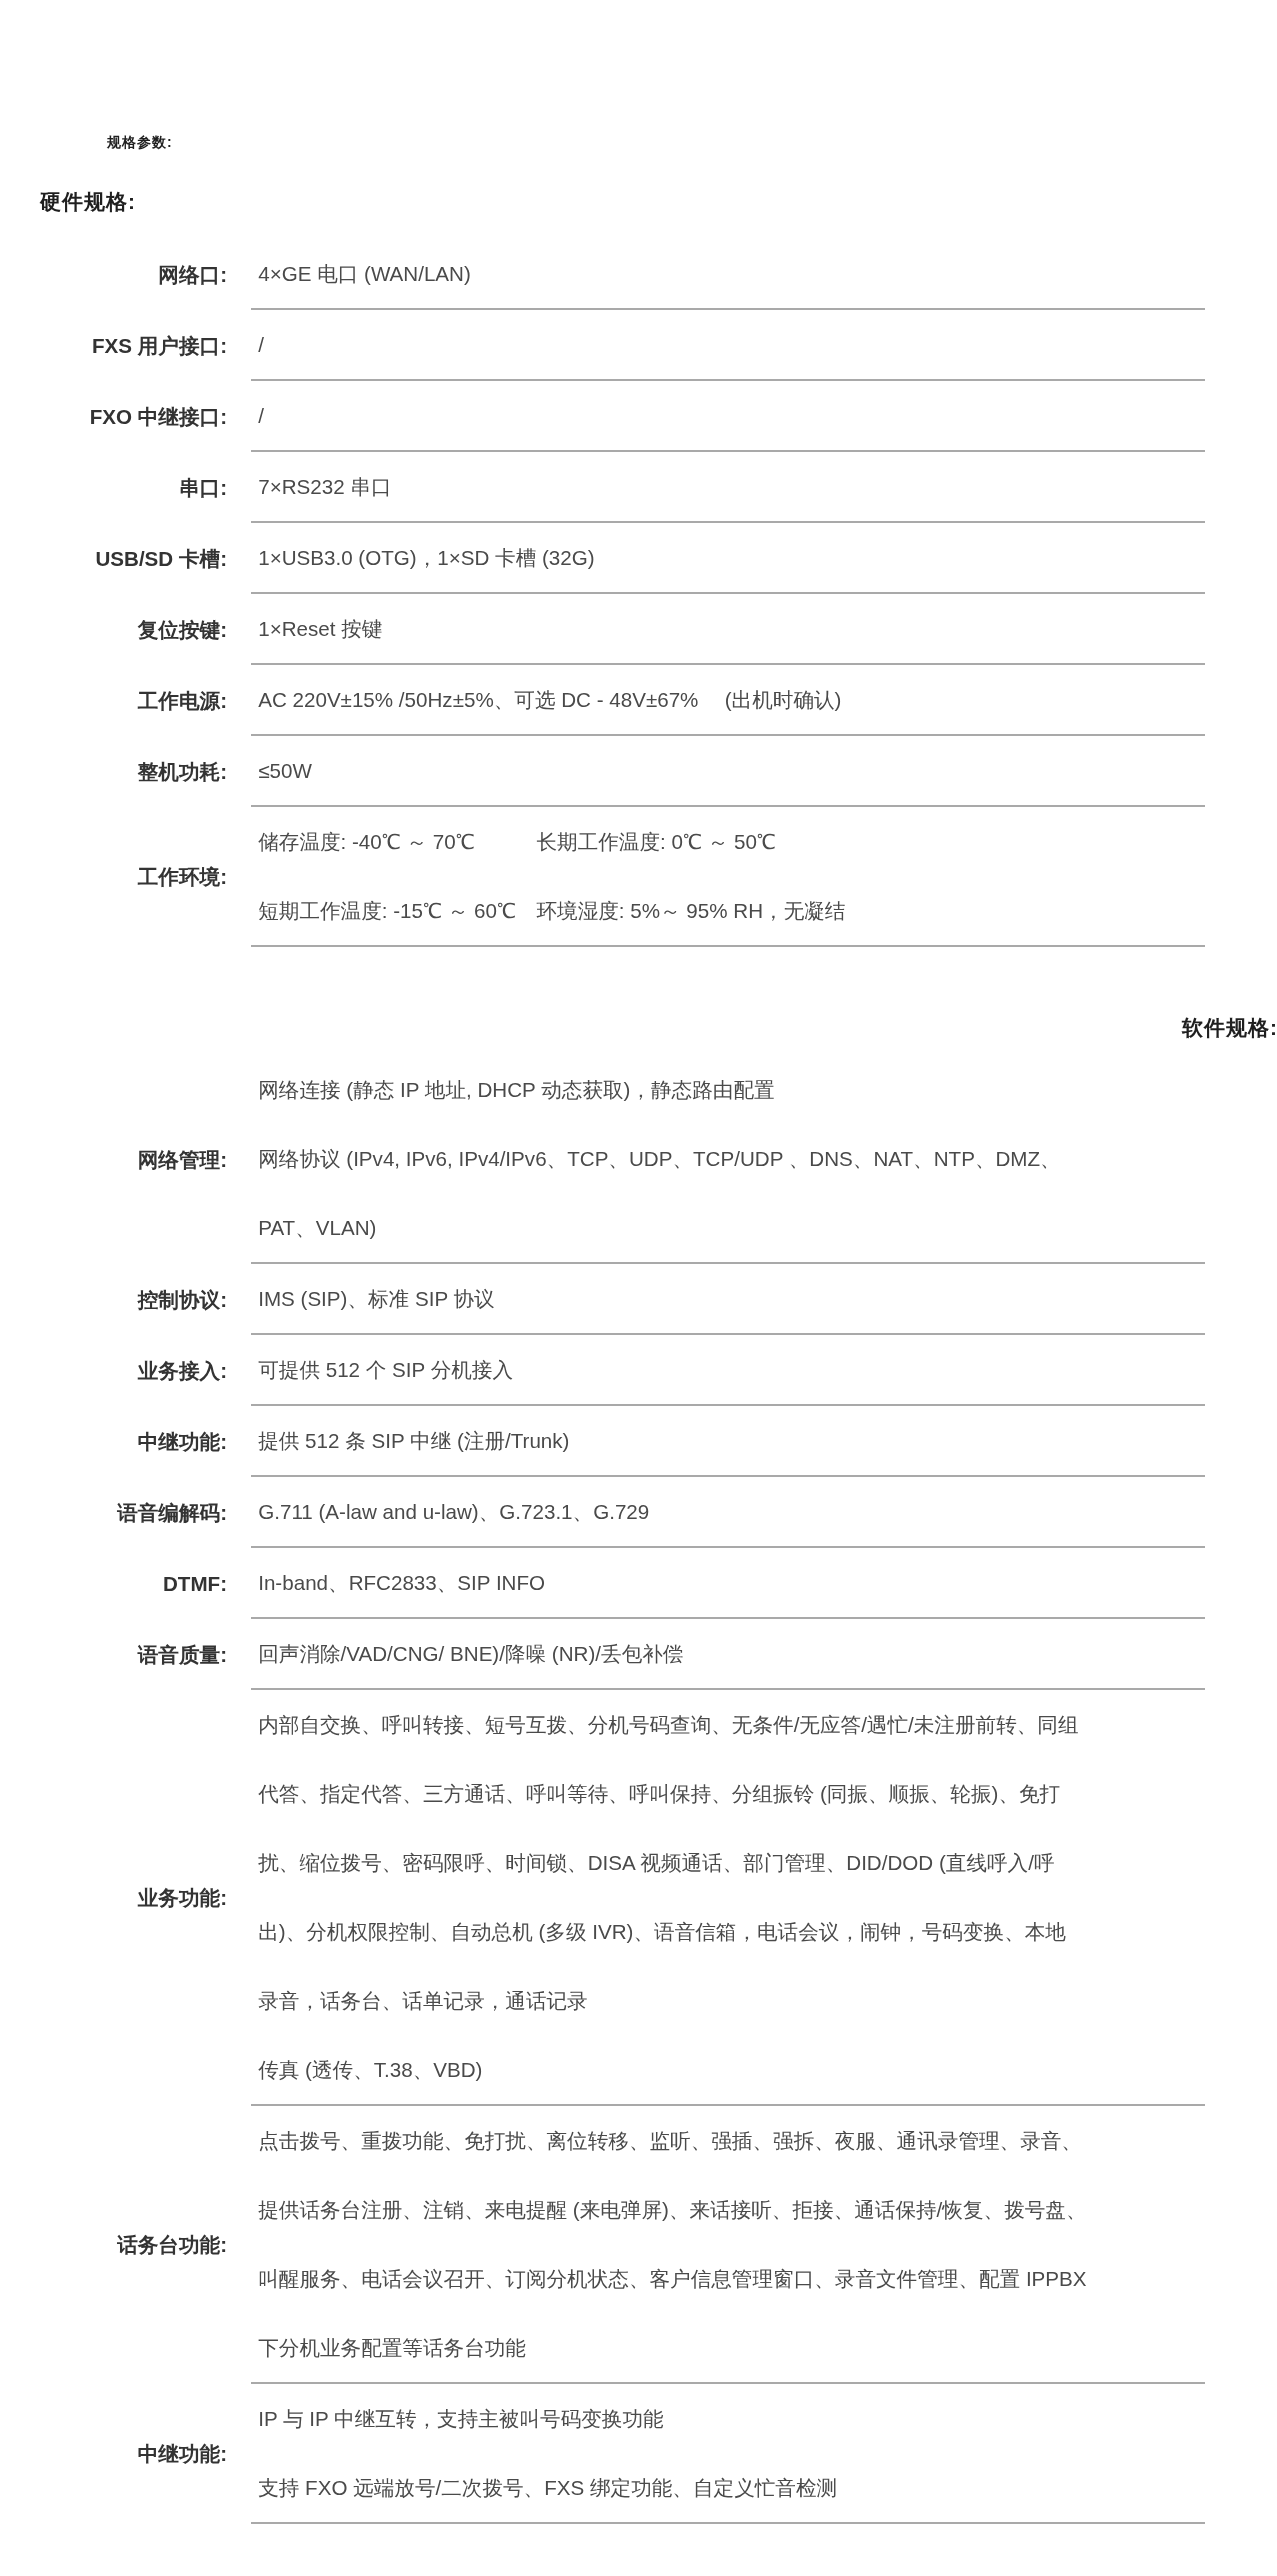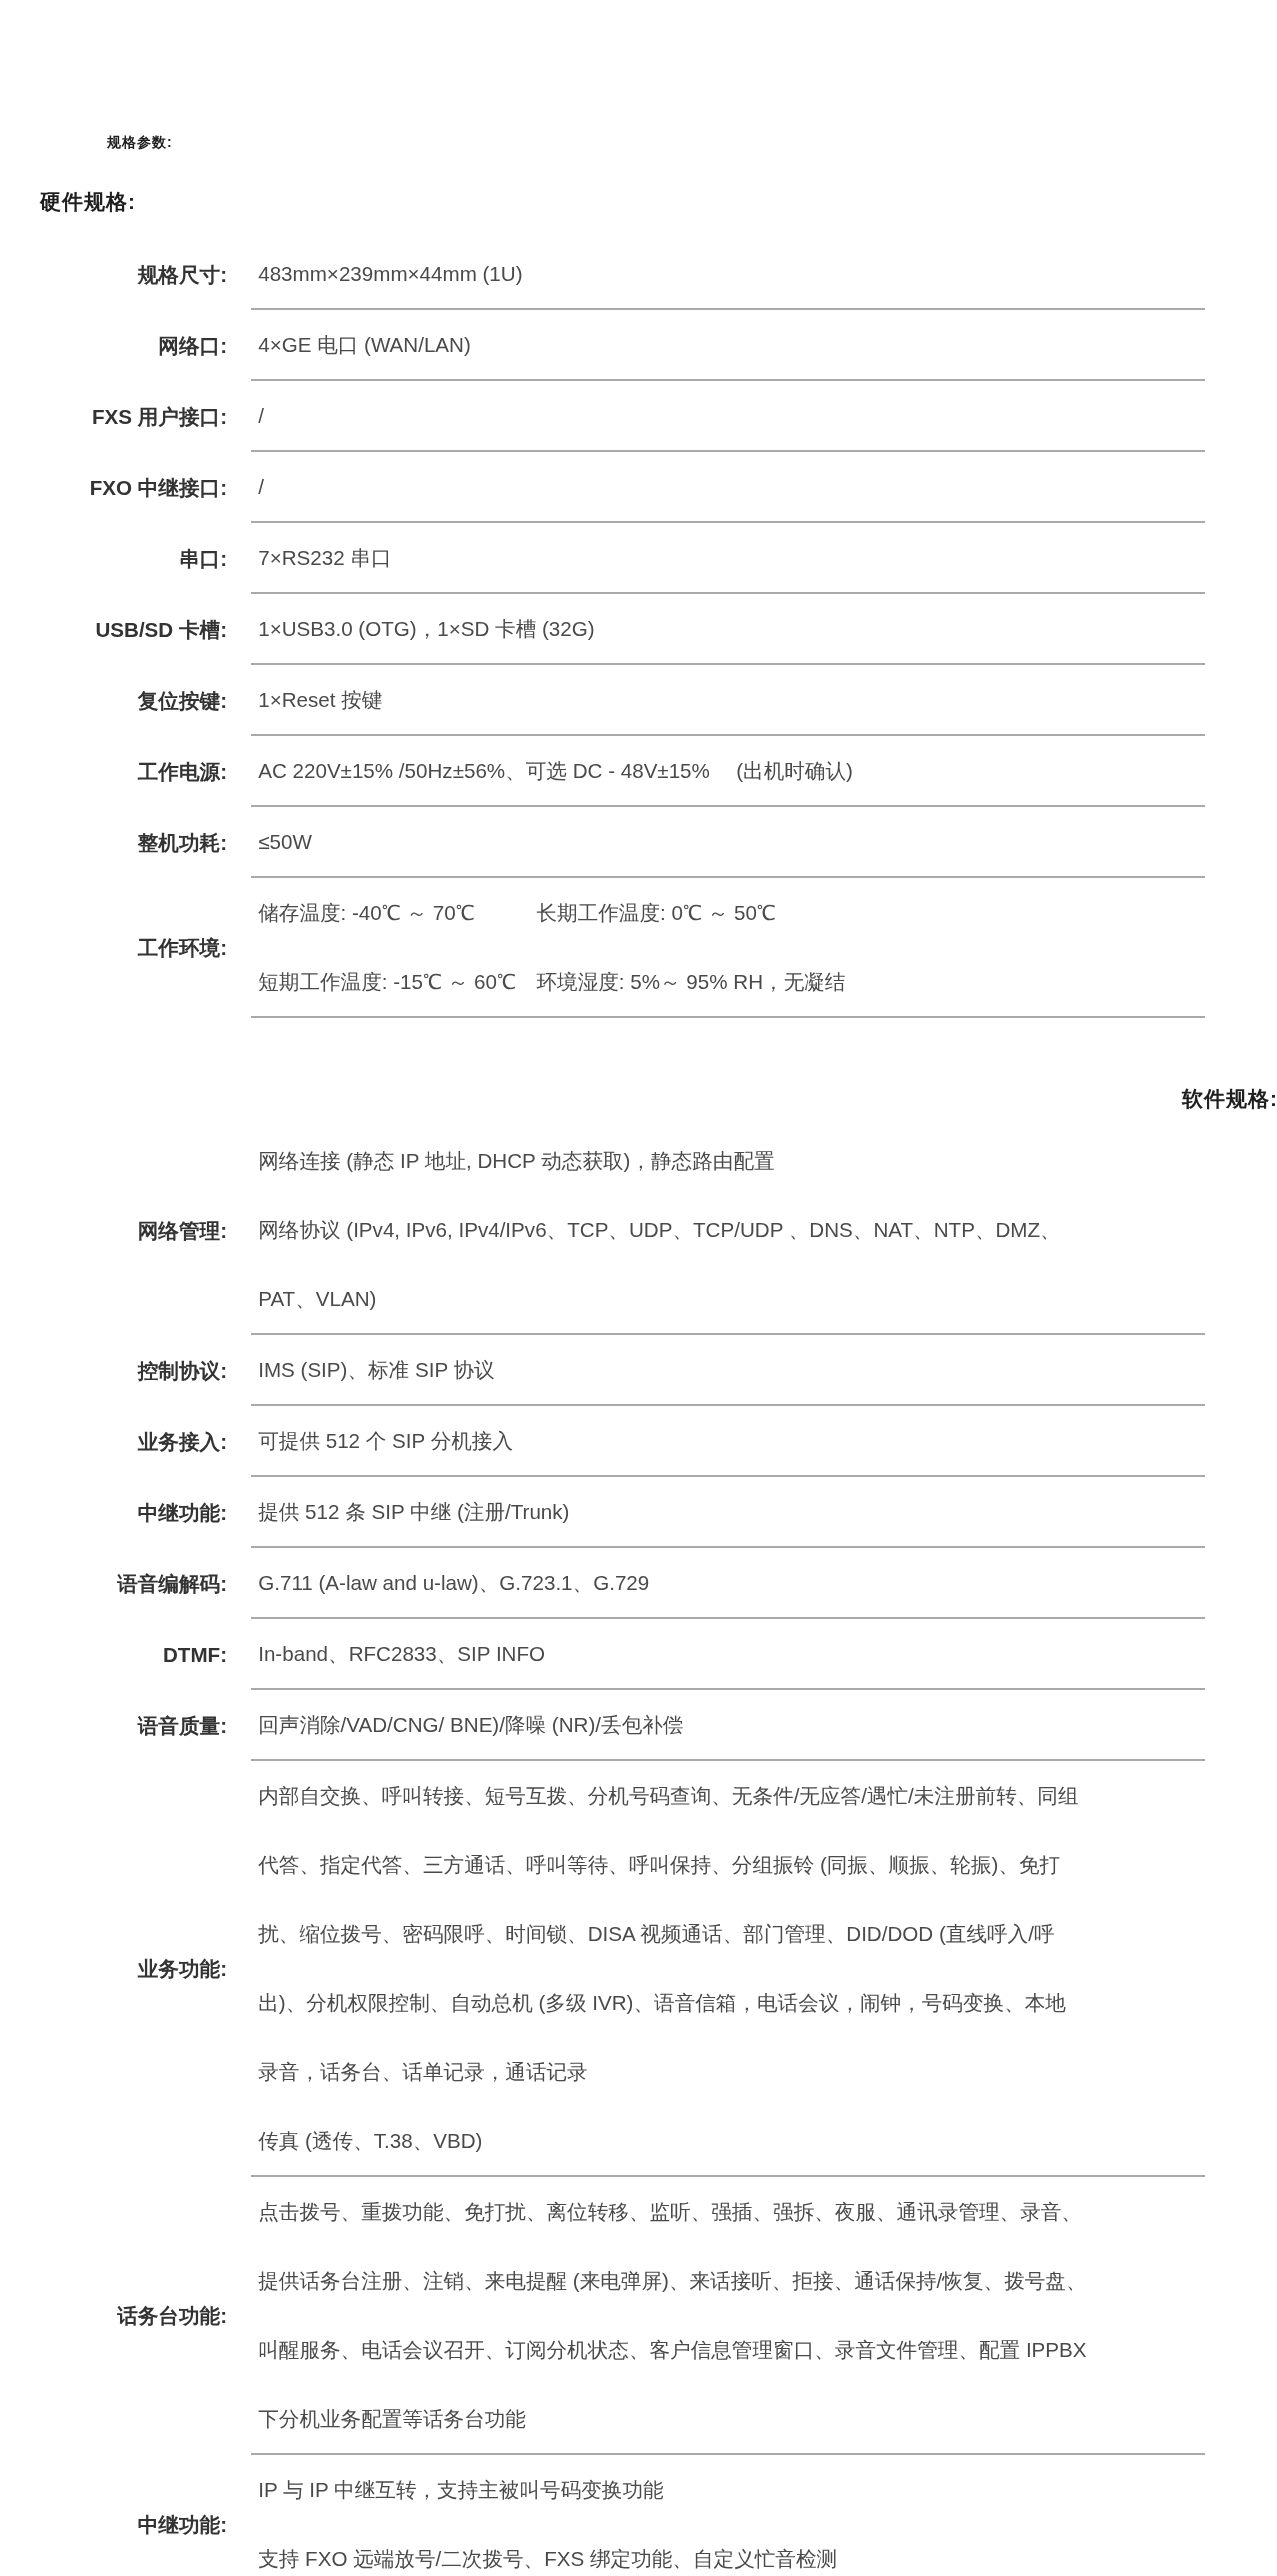--- a/index.html
+++ b/index.html
@@ -74,26 +74,20 @@
 <body>
 
 <div class="page">
 
   <div class="doc-title">规格参数:</div>
 
   <div class="section-heading hw">硬件规格:</div>
 
   <div class="spec-table hw">
       <div class="spec-row">
-        <div class="spec-row-label">规格尺寸:</div>
-        <div class="spec-row-value">
-          <div class="spec-value-line">483mm×239mm×44mm (1U)</div>
-        </div>
-      </div>
-      <div class="spec-row">
         <div class="spec-row-label">网络口:</div>
         <div class="spec-row-value">
           <div class="spec-value-line">4×GE 电口 (WAN/LAN)</div>
         </div>
       </div>
       <div class="spec-row">
         <div class="spec-row-label">FXS 用户接口:</div>
         <div class="spec-row-value">
           <div class="spec-value-line">/</div>
         </div>
@@ -118,21 +112,21 @@
       </div>
       <div class="spec-row">
         <div class="spec-row-label">复位按键:</div>
         <div class="spec-row-value">
           <div class="spec-value-line">1×Reset 按键</div>
         </div>
       </div>
       <div class="spec-row">
         <div class="spec-row-label">工作电源:</div>
         <div class="spec-row-value">
-          <div class="spec-value-line">AC 220V±15% /50Hz±56%、可选 DC - 48V±15%　 (出机时确认)</div>
+          <div class="spec-value-line">AC 220V±15% /50Hz±5%、可选 DC - 48V±67%　 (出机时确认)</div>
         </div>
       </div>
       <div class="spec-row">
         <div class="spec-row-label">整机功耗:</div>
         <div class="spec-row-value">
           <div class="spec-value-line">≤50W</div>
         </div>
       </div>
       <div class="spec-row">
         <div class="spec-row-label">工作环境:</div>

